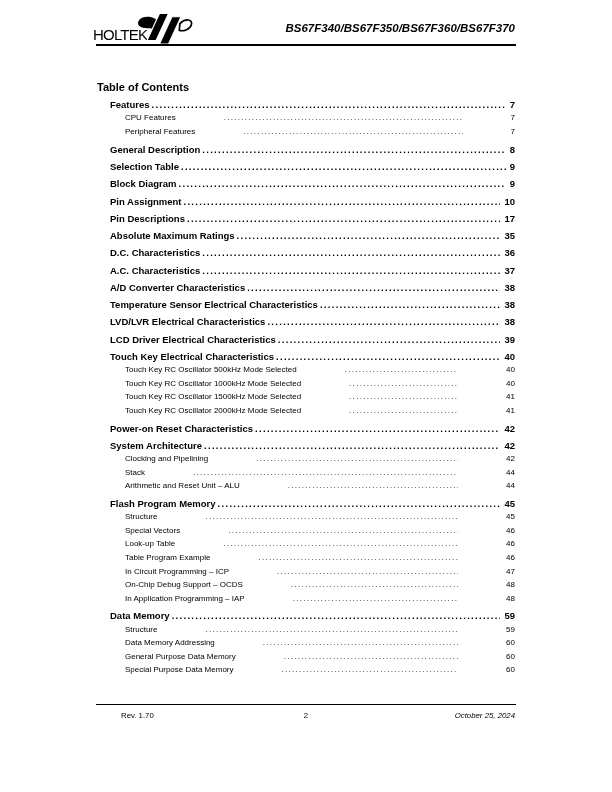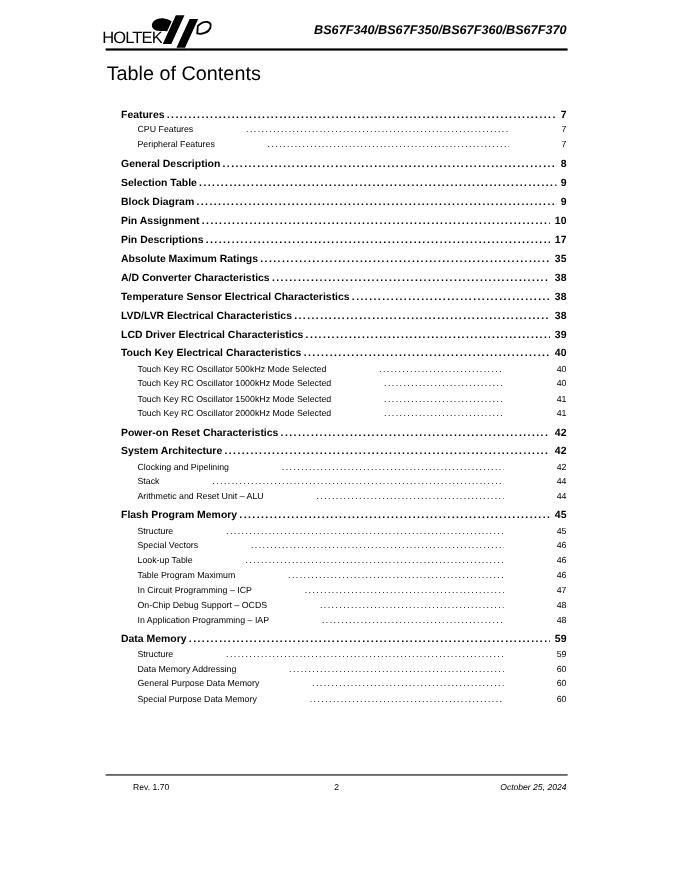--- a/index.html
+++ b/index.html
@@ -26,22 +26,22 @@
     text-align: right; font-weight: bold; font-style: italic;
     font-size: 11.5px; line-height: 13px; white-space: nowrap;
   }
   .header-rule {
     position: absolute; left: 96px; right: 96px; top: 44px;
     height: 2px; background: #000;
   }
 
   
   .page-title {
-    position: absolute; left: 97px; top: 57px; margin: 0;
-    font-size: 18px; font-weight: normal;
+    position: absolute; left: 97px; top: 81px; margin: 0;
+    font-size: 11px; font-weight: bold;
   }
 
   
   .toc { position: absolute; left: 110px; right: 97px; top: 96px; }
   .toc-row { display: flex; align-items: flex-start; }
   .toc-row.l1 {
     font-size: 9.5px; font-weight: bold;
     height: 14.1px; margin-top: 3.2px;
   }
   .toc-row.l2 {
@@ -134,20 +134,30 @@
         <span class="toc-label">Pin Descriptions</span>
         <span class="dots"></span>
         <span class="pg">17</span>
       </div>
       <div class="toc-row l1">
         <span class="toc-label">Absolute Maximum Ratings</span>
         <span class="dots"></span>
         <span class="pg">35</span>
       </div>
       <div class="toc-row l1">
+        <span class="toc-label">D.C. Characteristics</span>
+        <span class="dots"></span>
+        <span class="pg">36</span>
+      </div>
+      <div class="toc-row l1">
+        <span class="toc-label">A.C. Characteristics</span>
+        <span class="dots"></span>
+        <span class="pg">37</span>
+      </div>
+      <div class="toc-row l1">
         <span class="toc-label">A/D Converter Characteristics</span>
         <span class="dots"></span>
         <span class="pg">38</span>
       </div>
       <div class="toc-row l1">
         <span class="toc-label">Temperature Sensor Electrical Characteristics</span>
         <span class="dots"></span>
         <span class="pg">38</span>
       </div>
       <div class="toc-row l1">
@@ -224,21 +234,21 @@
         <span class="toc-label">Special Vectors</span>
         <span class="dots"></span>
         <span class="pg">46</span>
       </div>
       <div class="toc-row l2">
         <span class="toc-label">Look-up Table</span>
         <span class="dots"></span>
         <span class="pg">46</span>
       </div>
       <div class="toc-row l2">
-        <span class="toc-label">Table Program Maximum</span>
+        <span class="toc-label">Table Program Example</span>
         <span class="dots"></span>
         <span class="pg">46</span>
       </div>
       <div class="toc-row l2">
         <span class="toc-label">In Circuit Programming – ICP</span>
         <span class="dots"></span>
         <span class="pg">47</span>
       </div>
       <div class="toc-row l2">
         <span class="toc-label">On-Chip Debug Support – OCDS</span>

